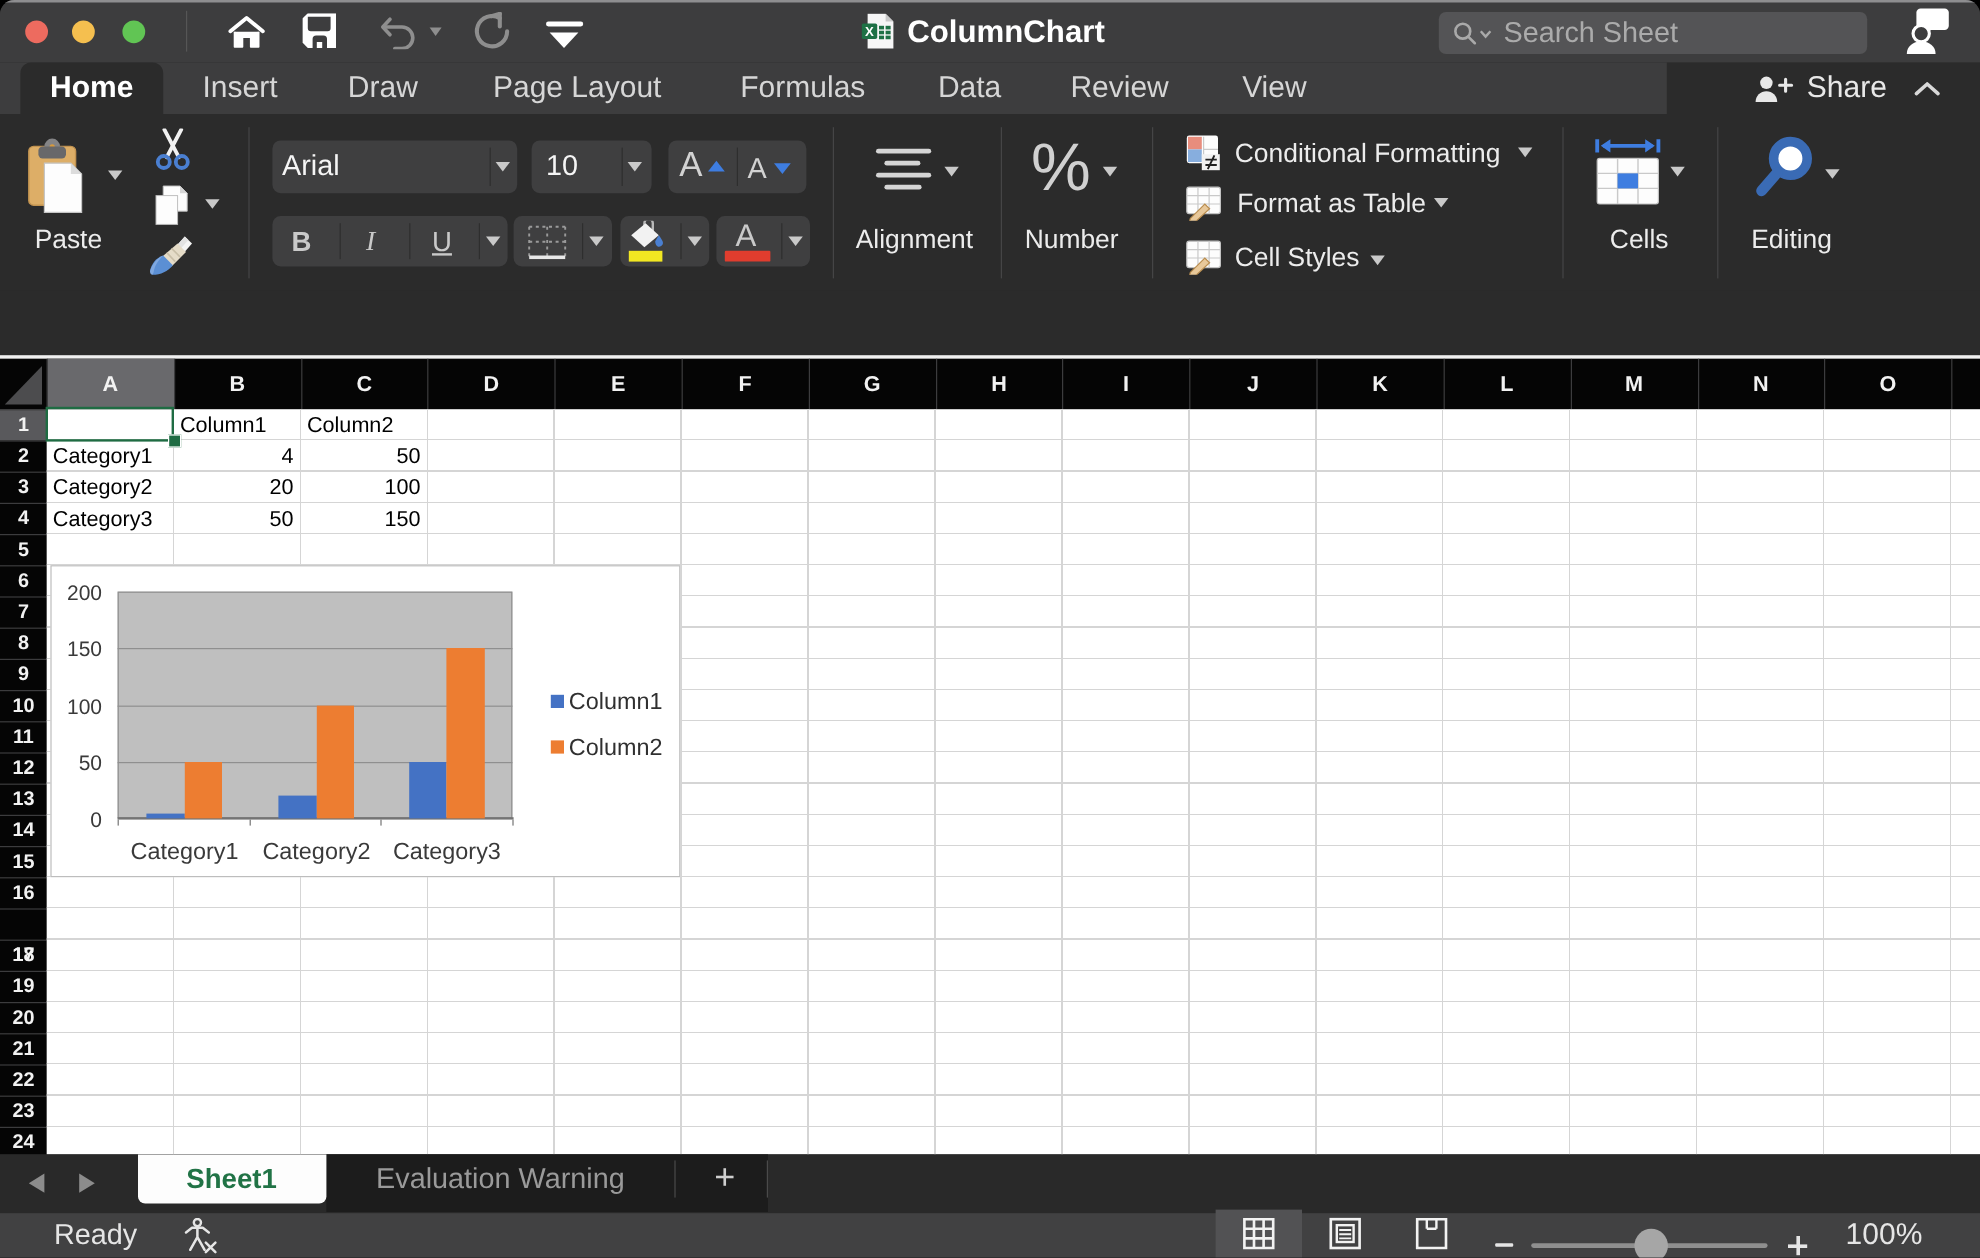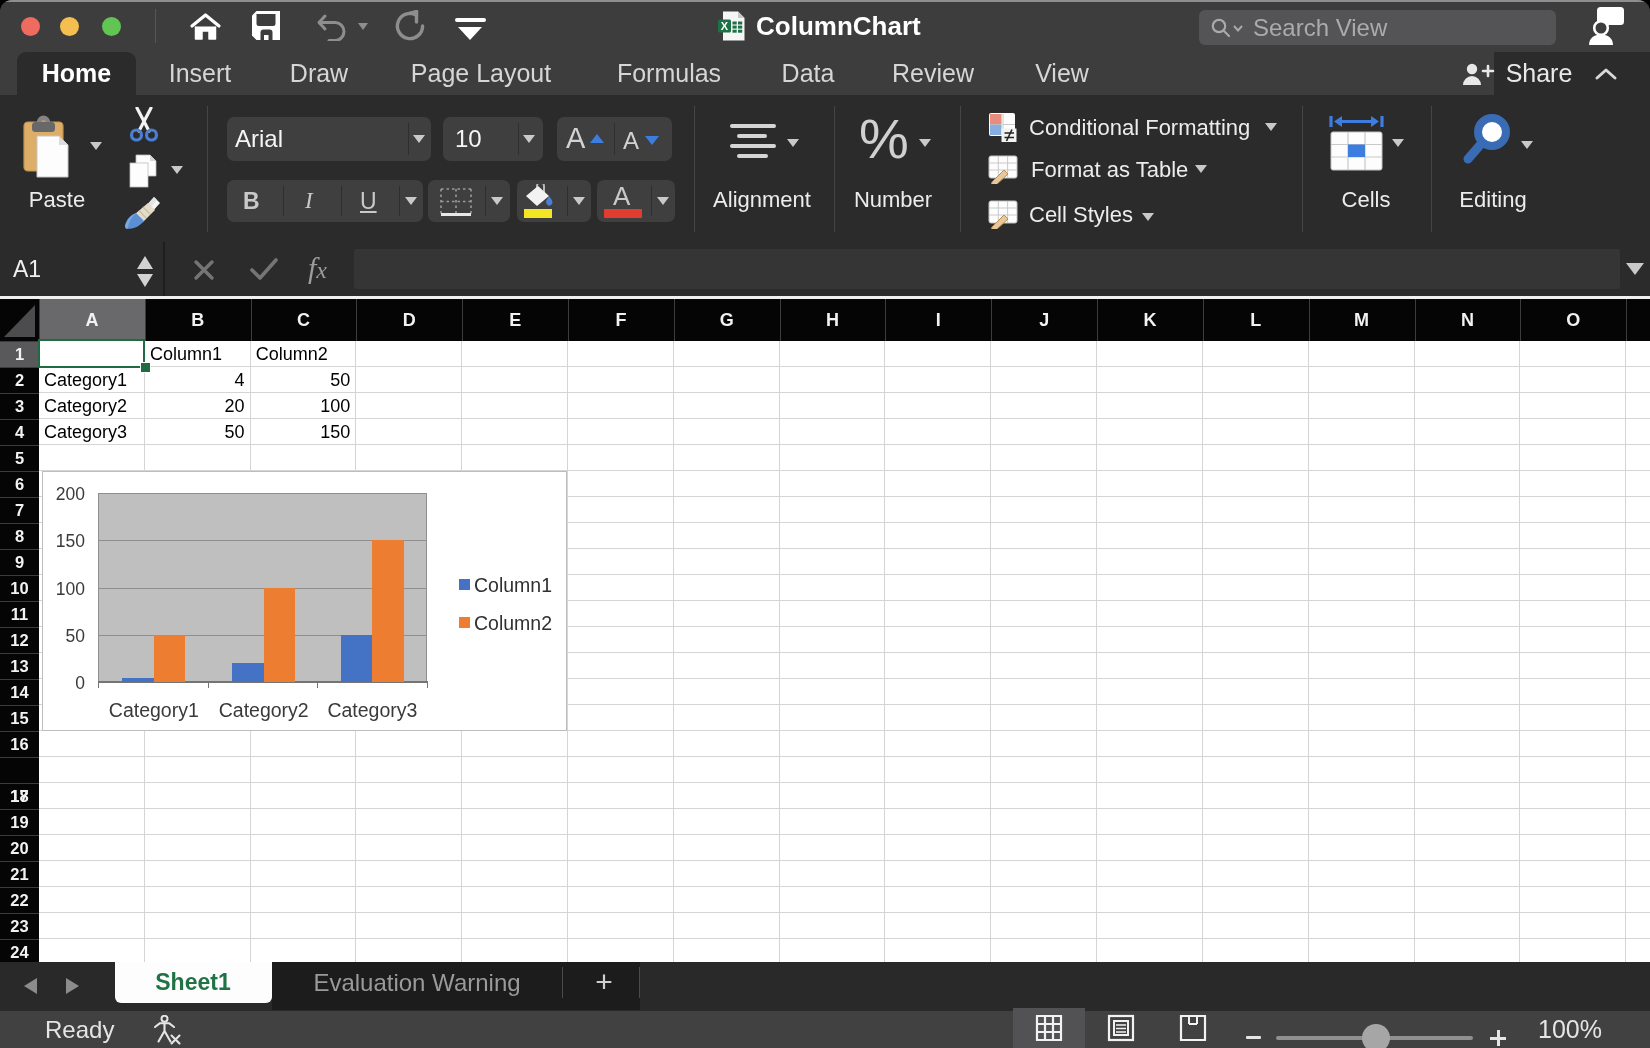--- a/index.html
+++ b/index.html
@@ -1,20 +1,20 @@
 <!DOCTYPE html>
 <html><head>
 <meta charset="utf-8">
 <style>
   html,body{margin:0;padding:0;background:#000;}
   body{width:1650px;height:1048px;overflow:hidden;font-family:"Liberation Sans",sans-serif;-webkit-font-smoothing:antialiased;}
   .abs{position:absolute;}
   #win{position:absolute;left:0;top:0;width:1650px;height:1048px;background:#2b2b2b;border-radius:12px 12px 0 0;overflow:hidden;}
   #titlebar{position:absolute;left:0;top:0;width:1650px;height:52px;background:#3d3d3e;}
-  #tabrow{position:absolute;left:0;top:52px;width:1494px;height:43px;background:#3d3d3e;}
+  #tabrow{position:absolute;left:0;top:52px;width:1389px;height:43px;background:#3d3d3e;}
   .tab{position:absolute;top:0;height:43px;line-height:43px;color:#d6d6d6;font-size:25px;text-align:center;}
   #ribbon{position:absolute;left:0;top:95px;width:1650px;height:147px;background:#2b2b2b;}
   .rbox{position:absolute;background:#3f3f40;border-radius:7px;}
   .rsep{position:absolute;width:1px;background:#454546;}
   .rlabel{position:absolute;color:#ececec;font-size:22px;text-align:center;white-space:nowrap;}
   .dar{position:absolute;width:0;height:0;border-left:7px solid transparent;border-right:7px solid transparent;border-top:9px solid #c9c9c9;}
   .boxdiv{position:absolute;width:1px;background:#2e2e2e;top:6px;bottom:6px;}
   #fbar{position:absolute;left:0;top:242px;width:1650px;height:54px;background:#2b2b2b;}
   #whiteline{position:absolute;left:0;top:296px;width:1650px;height:3px;background:#f0f0f0;}
   #grid{position:absolute;left:0;top:299px;width:1650px;height:663px;background:#050505;}
@@ -81,21 +81,21 @@
     <div class="abs" style="left:756px;top:0;height:52px;line-height:52px;color:#fff;font-size:26px;font-weight:bold;">ColumnChart</div>
 
     <div class="abs" style="left:1199px;top:10px;width:357px;height:35px;background:#545456;border-radius:6px;">
       <svg class="abs" style="left:11px;top:7px;" width="22" height="22" viewBox="0 0 22 22">
         <circle cx="9" cy="9" r="6.2" fill="none" stroke="#a9a9a9" stroke-width="2.2"></circle>
         <path d="M13.5 13.5 L19 19" stroke="#a9a9a9" stroke-width="2.2" stroke-linecap="round"></path>
       </svg>
       <svg class="abs" style="left:33px;top:14px;" width="12" height="9" viewBox="0 0 12 9">
         <path d="M2 2 L6 6.5 L10 2" fill="none" stroke="#a9a9a9" stroke-width="2"></path>
       </svg>
-      <div class="abs" style="left:54px;top:0;height:35px;line-height:35px;color:#ababab;font-size:24px;">Search View</div>
+      <div class="abs" style="left:54px;top:0;height:35px;line-height:35px;color:#ababab;font-size:24px;">Search Sheet</div>
     </div>
 
     <svg class="abs" style="left:1586px;top:6px;" width="42" height="40" viewBox="0 0 42 40">
       <rect x="11" y="1" width="27" height="18" rx="3.5" fill="#fff"></rect>
       <path d="M16 17 L16 26 L25 17 Z" fill="#fff"></path>
       <circle cx="15" cy="22" r="6.8" fill="#3d3d3e" stroke="#fff" stroke-width="2.6"></circle>
       <path d="M3 39 C3 32.5 8 28.5 15 28.5 C22 28.5 27 32.5 27 39 Z" fill="#fff"></path>
     </svg>
   </div>
   <div id="tabrow">
@@ -258,35 +258,20 @@
     <div class="dar" style="left:1392px;top:44px;border-left-width:6px;border-right-width:6px;border-top-width:8px;"></div>
     <div class="rlabel" style="left:1316px;top:92px;width:100px;">Cells</div>
     <div class="rsep" style="left:1431px;top:11px;height:126px;"></div>
 
     <svg class="abs" style="left:1455px;top:15px;" width="64" height="64" viewBox="0 0 64 64">
       <circle cx="37" cy="22" r="14" fill="#fff" stroke="#3a6bb5" stroke-width="8"></circle>
       <path d="M26 34 L13 49" stroke="#3a6bb5" stroke-width="9" stroke-linecap="round"></path>
     </svg>
     <div class="dar" style="left:1521px;top:46px;border-left-width:6px;border-right-width:6px;border-top-width:8px;"></div>
     <div class="rlabel" style="left:1443px;top:92px;width:100px;">Editing</div>
-  </div>
-  <div id="fbar">
-    <div class="abs" style="left:13px;top:0;height:54px;line-height:54px;color:#f0f0f0;font-size:23px;">A1</div>
-    <div class="abs" style="left:137px;top:14px;width:0;height:0;border-left:8.5px solid transparent;border-right:8.5px solid transparent;border-bottom:13px solid #d2d2d2;"></div>
-    <div class="abs" style="left:137px;top:32px;width:0;height:0;border-left:8.5px solid transparent;border-right:8.5px solid transparent;border-top:13px solid #d2d2d2;"></div>
-    <div class="abs" style="left:163px;top:0;width:2px;height:54px;background:#1e1e1e;"></div>
-    <svg class="abs" style="left:193px;top:17px;" width="22" height="22" viewBox="0 0 22 22">
-      <path d="M3 3 L19 19 M19 3 L3 19" stroke="#757575" stroke-width="3.4" stroke-linecap="round"></path>
-    </svg>
-    <svg class="abs" style="left:250px;top:16px;" width="28" height="23" viewBox="0 0 28 23">
-      <path d="M2 12 L10 20 L26 2" fill="none" stroke="#757575" stroke-width="3.6" stroke-linecap="round" stroke-linejoin="round"></path>
-    </svg>
-    <div class="abs" style="left:308px;top:0;height:54px;line-height:52px;color:#9c9c9c;font-size:30px;font-style:italic;font-family:'Liberation Serif',serif;"><i>f</i><span style="font-size:24px;">x</span></div>
-    <div class="abs" style="left:354px;top:7px;width:1266px;height:40px;background:#353536;border-radius:2px;"></div>
-    <div class="abs" style="left:1626px;top:21px;width:0;height:0;border-left:9px solid transparent;border-right:9px solid transparent;border-top:12px solid #c9c9c9;"></div>
   </div>
   <div id="whiteline"></div>
   <div id="grid">
 
     <svg class="abs" style="left:0;top:0;" width="39" height="42" viewBox="0 0 39 42">
       <path d="M35 6 L35 38 L4 38 Z" fill="#4c4c4e"></path>
     </svg>
 
     <div class="abs" style="left:39px;top:0;width:105.81px;height:42px;background:#69696c;"></div>
     <div class="abs" style="left:0;top:42px;width:39px;height:26px;background:#59595c;"></div>

